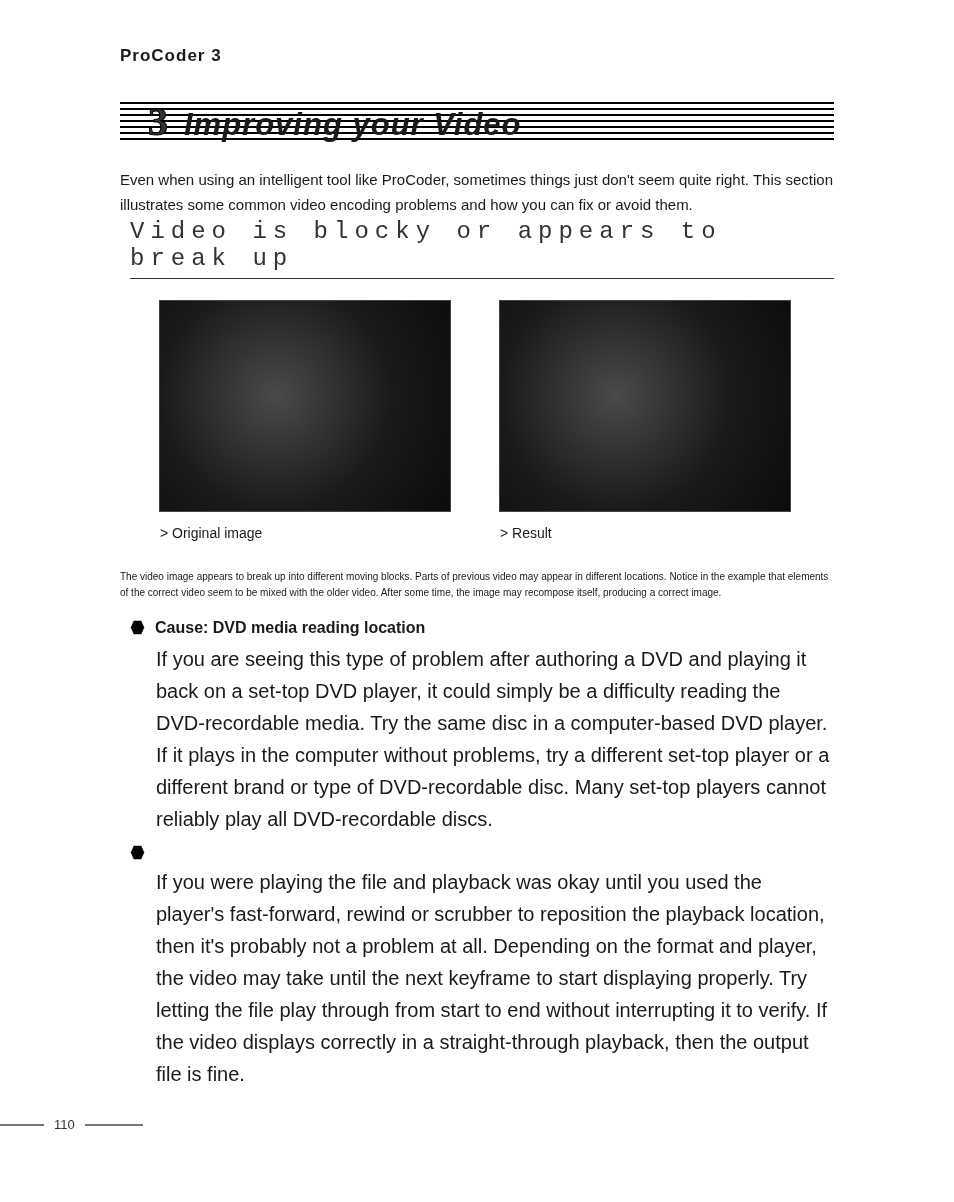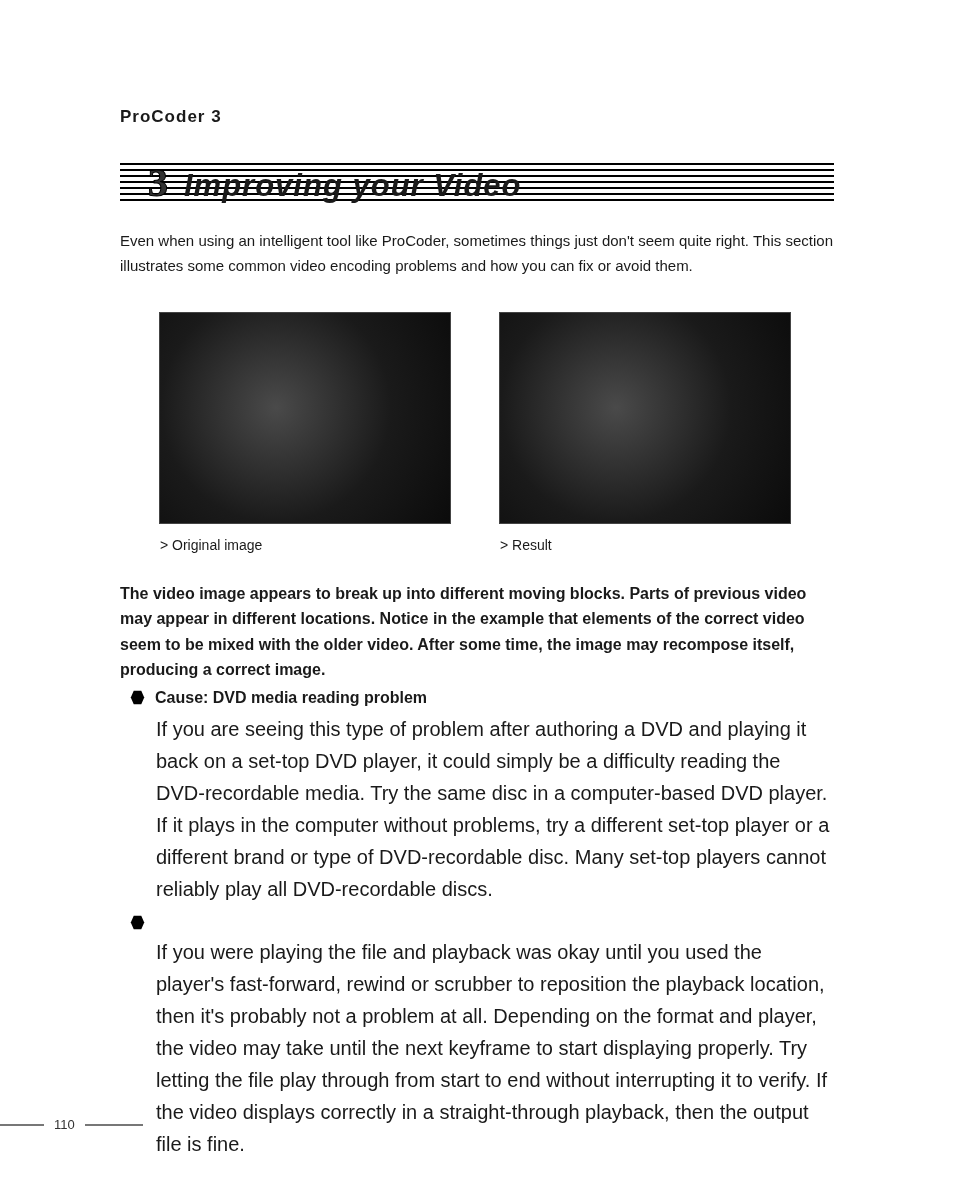--- a/index.html
+++ b/index.html
@@ -6,21 +6,21 @@
     margin: 0;
     padding: 0;
     background: #fff;
     font-family: "Helvetica Neue", Helvetica, Arial, sans-serif;
     color: #1a1a1a;
   }
   .page {
     width: 954px;
     height: 1162px;
     box-sizing: border-box;
-    padding: 107px 120px 50px 120px;
+    padding: 46px 120px 50px 120px;
     position: relative;
   }
   .running-head {
     font-weight: 700;
     font-size: 17px;
     letter-spacing: 1px;
     margin-bottom: 34px;
     font-family: "Arial Black", Arial, sans-serif;
   }
   .chapter-band {
@@ -62,21 +62,20 @@
   .chapter-text {
     font-size: 31px;
     font-weight: 900;
     letter-spacing: 1px;
     line-height: 1;
     font-style: italic;
   }
   .intro {
     font-size: 15px;
     line-height: 1.65;
-    margin-bottom: 34px;
   }
   .section-title {
     font-family: "Courier New", monospace;
     letter-spacing: 6px;
     font-size: 24px;
     font-weight: 300;
     color: #333;
     padding-bottom: 6px;
     border-bottom: 1px solid #333;
     margin-left: 10px;
@@ -95,24 +94,23 @@
     width: 290px;
     height: 210px;
     background: radial-gradient(circle at 40% 45%, #4a4a4a 0%, #1a1a1a 55%, #0b0b0b 100%);
     outline: 1px solid #444;
   }
   .imgcaption {
     margin-top: 14px;
     font-size: 14px;
   }
   .body-para {
-    font-size: 16px;
+    font-size: 10px;
     line-height: 1.6;
-    margin-bottom: 6px;
-    font-weight: bold;
+    margin-bottom: 18px;
   }
   .cause-block {
     margin-top: 6px;
     margin-bottom: 10px;
   }
   .cause-head {
     display: flex;
     align-items: center;
     gap: 10px;
     margin-left: 10px;
@@ -174,20 +172,21 @@
       <div class="stripe"></div>
     </div>
     <div class="chapter-title">
       <span class="chapter-num">3</span>
       <span class="chapter-text">Improving your Video</span>
     </div>
   </div>
 
   <div class="intro">Even when using an intelligent tool like ProCoder, sometimes things just don't seem quite right. This section illustrates some common video encoding problems and how you can fix or avoid them.</div>
 
+  <div class="section-title">Video is blocky or appears to break up</div>
 
   <div class="imgrow">
     <div class="imgbox">
       <div class="imgplaceholder"></div>
       <div class="imgcaption">&gt; Original image</div>
     </div>
     <div class="imgbox">
       <div class="imgplaceholder"></div>
       <div class="imgcaption">&gt; Result</div>
     </div>
@@ -195,21 +194,21 @@
 
   <div class="body-para">The video image appears to break up into different moving blocks. Parts of previous video may appear in different locations. Notice in the example that elements of the correct video seem to be mixed with the older video. After some time, the image may recompose itself, producing a correct image.</div>
 
   <div class="cause-block">
     <div class="cause-head">
       <span class="hex">
         <svg viewBox="0 0 20 20">
             <polygon points="5,1 15,1 19,10 15,19 5,19 1,10" fill="#000"></polygon>
           </svg>
       </span>
-      <span>Cause: DVD media reading problem</span>
+      <span>Cause: DVD media reading location</span>
     </div>
     <div class="cause-body">If you are seeing this type of problem after authoring a DVD and playing it back on a set-top DVD player, it could simply be a difficulty reading the DVD-recordable media. Try the same disc in a computer-based DVD player. If it plays in the computer without problems, try a different set-top player or a different brand or type of DVD-recordable disc. Many set-top players cannot reliably play all DVD-recordable discs.</div>
   </div>
 
   <div class="cause-block">
     <div class="cause-head">
       <span class="hex">
         <svg viewBox="0 0 20 20">
             <polygon points="5,1 15,1 19,10 15,19 5,19 1,10" fill="#000"></polygon>
           </svg>

